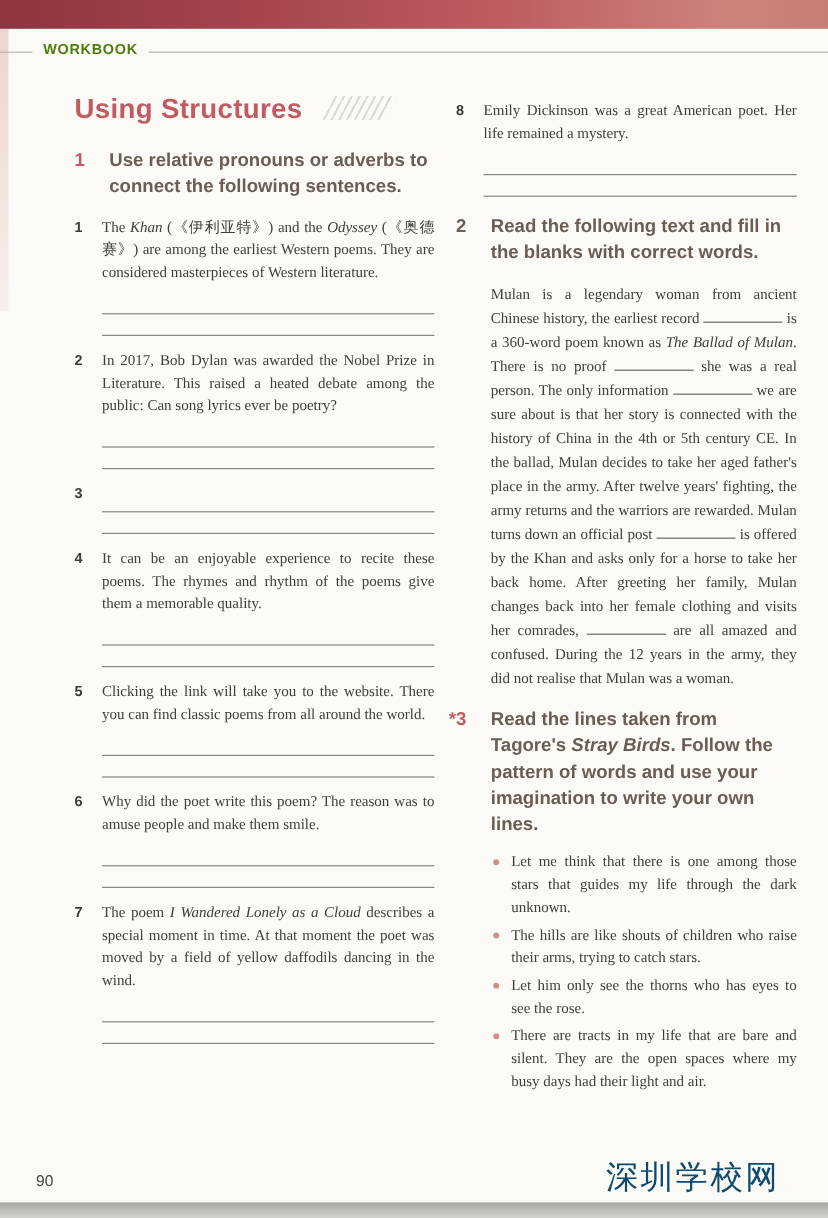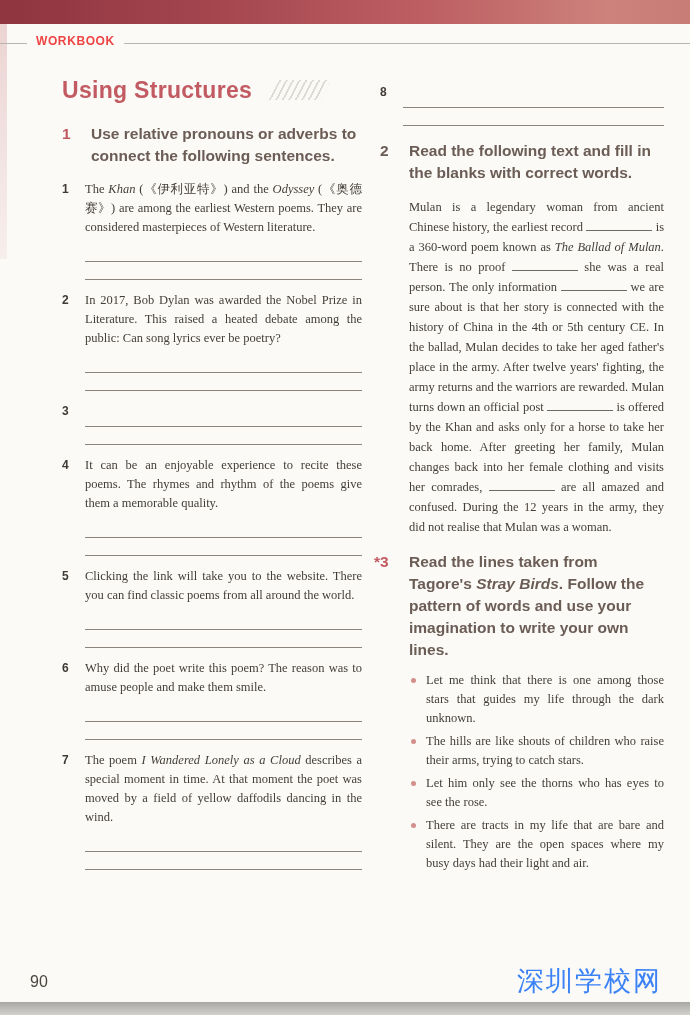--- a/index.html
+++ b/index.html
@@ -19,21 +19,21 @@
     font-family:"Liberation Serif",serif;color:var(--ink);
   }
   .topbar{height:24px;width:100%;
     background:linear-gradient(90deg,var(--bar-left) 0%,#a4454e 30%,var(--bar-mid) 62%,var(--bar-right) 88%,#c77d76 100%);}
   .edge-tint{position:absolute;left:0;top:24px;width:7px;height:235px;
     background:linear-gradient(180deg,rgba(190,100,105,.25),rgba(210,140,140,.10));}
   .header-row{position:relative;height:26px;margin-top:7px;}
   .header-rule{position:absolute;left:0;right:0;top:12px;border-top:1px solid #b9b5b0;}
   .header-label{position:absolute;left:27px;top:3px;background:var(--paper);padding:0 9px;
     font-family:"Liberation Sans",sans-serif;font-weight:bold;font-size:12px;
-    letter-spacing:.6px;color:#ef4444;}
+    letter-spacing:.6px;color:#4d7c0f;}
   .columns{display:flex;padding:12px 24px 0 62px;gap:18px;}
   .col-left{width:300px;flex:none;}
   .col-right{width:284px;flex:none;padding-top:14px;}
   .title-row{display:flex;align-items:center;margin:6px 0 18px 0;height:30px;}
   .section-title{font-family:"Liberation Sans",sans-serif;font-weight:bold;font-size:23px;
     color:var(--accent);letter-spacing:.3px;}
   .hatch{width:52px;height:20px;margin-left:22px;transform:skewX(-28deg);opacity:.75;
     background:repeating-linear-gradient(90deg,#d3d0cb 0 2px,transparent 2px 6.5px);}
   .ex-head{display:flex;font-family:"Liberation Sans",sans-serif;font-weight:bold;
     font-size:15.5px;line-height:22px;color:var(--heading);margin-bottom:13px;}
@@ -51,22 +51,22 @@
   .ans{height:17px;border-bottom:1px solid var(--rule);}
   .para{font-size:12.5px;line-height:20px;text-align:justify;margin-bottom:14px;}
   .para em{font-style:italic;}
   .blank{display:inline-block;width:66px;height:11px;border-bottom:1px solid #6f6963;}
   .ex3-head{margin-bottom:10px;}
   .bullets{padding-left:5px;}
   .bullet{display:flex;margin-bottom:4px;}
   .dot{width:5px;height:5px;border-radius:50%;background:#d28f8c;margin:7px 10px 0 2px;flex:none;}
   .bullet-text{flex:1;font-size:12.5px;line-height:19px;text-align:justify;}
   .page-number{position:absolute;left:30px;bottom:24px;font-family:"Liberation Sans",sans-serif;
-    font-size:16px;color:#4a463f;}
-  .watermark{position:absolute;right:28px;bottom:16px;font-size:27px;color:#3b82f6;
+    font-size:13px;color:#4a463f;}
+  .watermark{position:absolute;right:40px;bottom:16px;font-size:27px;color:#0c4a6e;
     letter-spacing:2px;font-family:"Liberation Serif",serif;margin-top:48px;}
   .bottom-strip{position:absolute;left:0;bottom:0;width:100%;height:13px;
     background:linear-gradient(180deg,#a9a7a4,#d4d2cf);}
 </style>
 </head>
 <body>
 
 <div class="sheet">
   <div class="topbar"></div>
   <div class="edge-tint"></div>
@@ -164,20 +164,21 @@
           </div>
         </div>
       </div>
     </div>
 
     <div class="col-right">
 
       <div class="item">
         <div class="item-num">8</div>
         <div class="item-body">
+          <div class="item-text"><span>Emily Dickinson was a great American poet. Her life remained a mystery.</span></div>
           <div class="ans-wrap">
             <div class="ans"></div>
             <div class="ans"></div>
           </div>
         </div>
       </div>
 
       <div class="ex-head" style="margin-top:12px;">
         <div class="ex-num">2</div>
         <div class="ex-title">Read the following text and fill in the blanks with correct words.</div>

